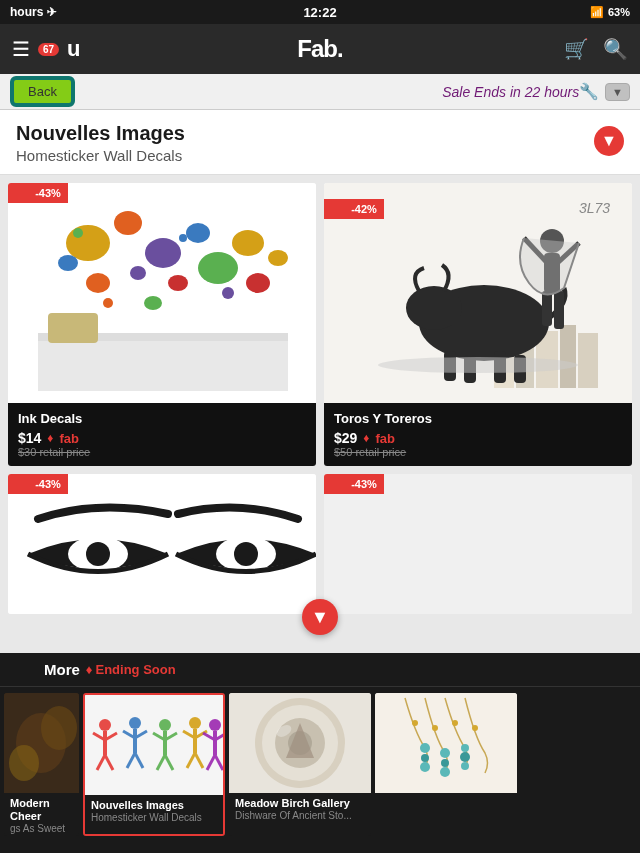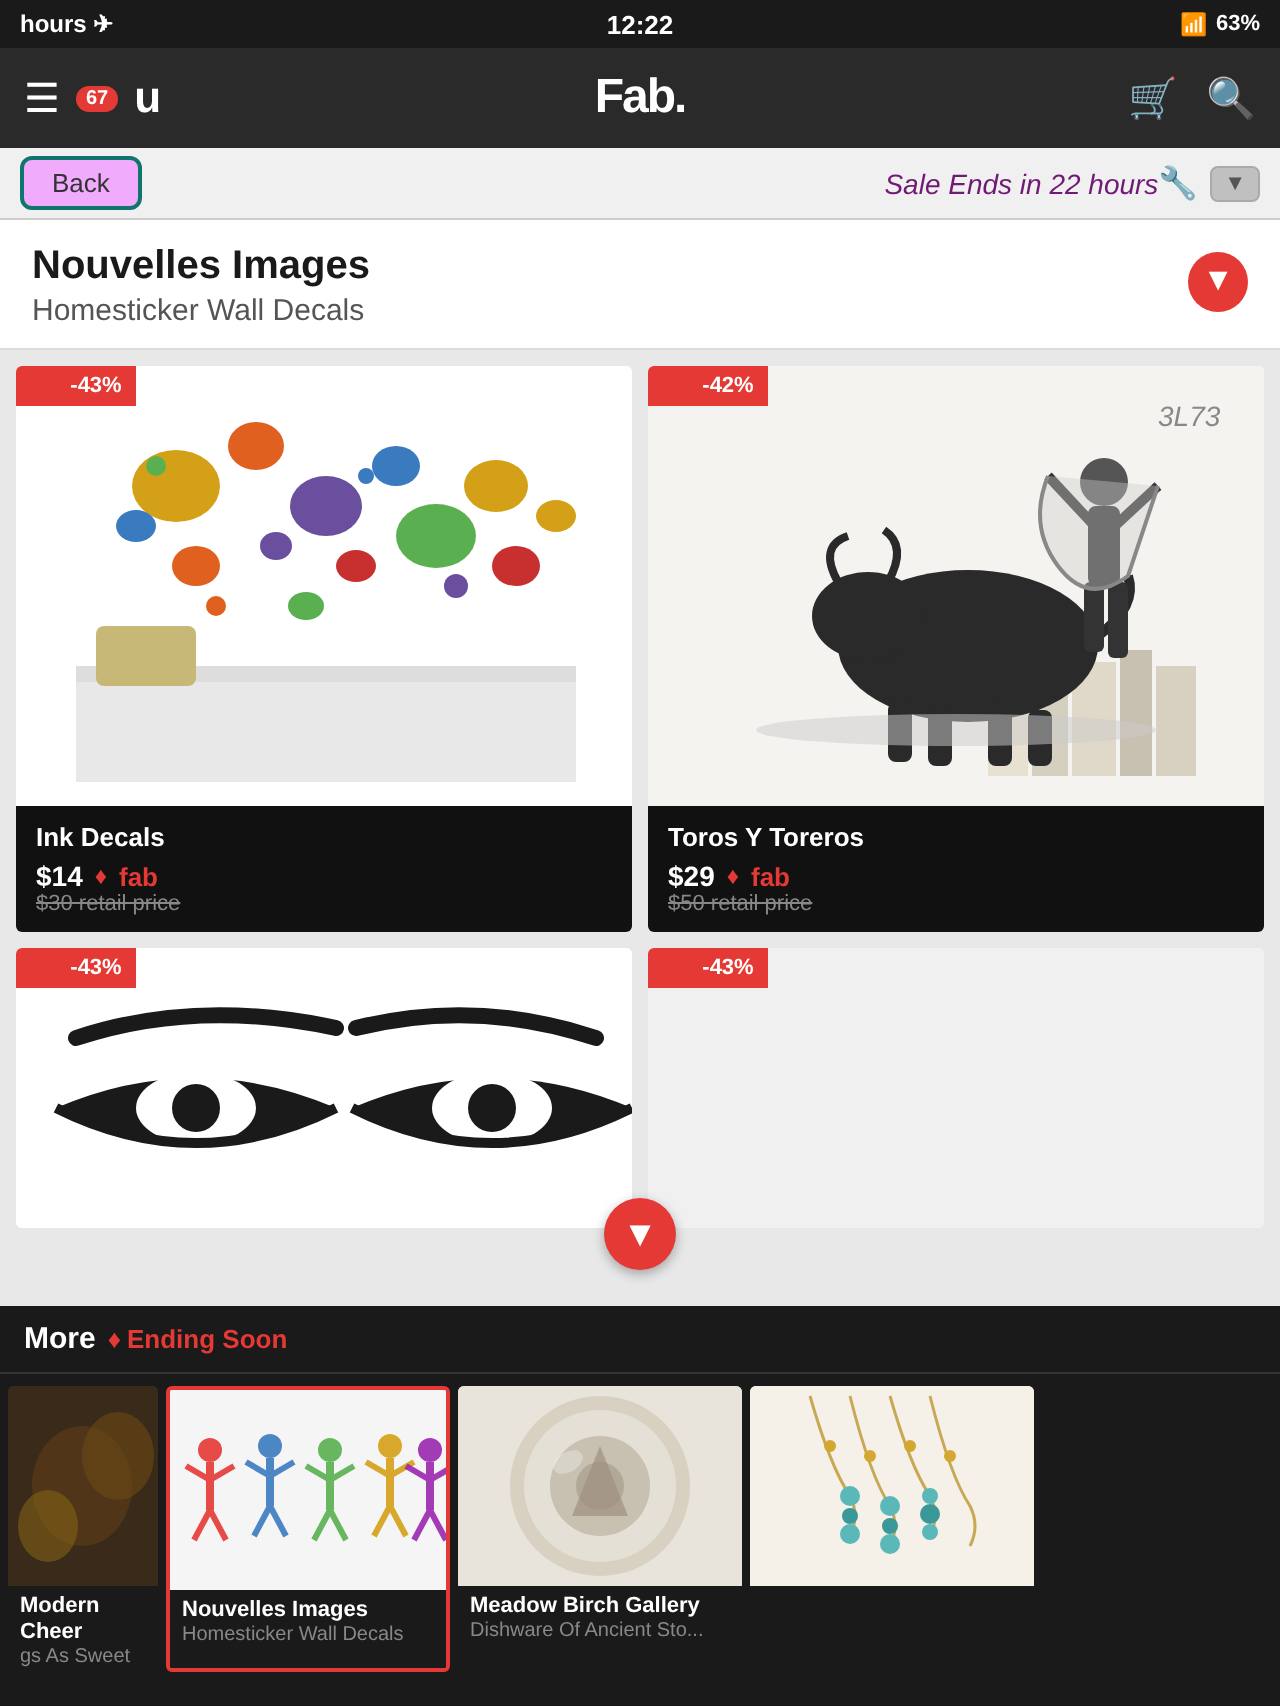--- a/index.html
+++ b/index.html
@@ -80,22 +80,22 @@
     .sale-banner {
       background: #f0f0f0;
       border-bottom: 1px solid #ccc;
       height: 36px;
       display: flex;
       align-items: center;
       justify-content: space-between;
       padding: 0 10px;
     }
     .back-btn {
-      background: #f0abfc;
-      border: 2px solid #0f766e;
+      background: #84cc16;
+      border: 4px solid #0f766e;
       border-radius: 6px;
       padding: 4px 14px;
       font-size: 13px;
       color: #333;
       cursor: pointer;
     }
     .sale-text {
       flex: 1;
       text-align: right;
       font-size: 14px;
@@ -262,20 +262,21 @@
       padding: 8px 12px;
       display: flex;
       align-items: center;
       gap: 6px;
       border-bottom: 1px solid #333;
     }
     .more-label {
       color: white;
       font-size: 15px;
       font-weight: 700;
+      margin-left: 32px;
     }
     .ending-soon {
       color: #e53935;
       font-size: 13px;
       font-weight: 600;
       display: flex;
       align-items: center;
       gap: 3px;
     }
     .bottom-thumbnails {
@@ -415,21 +416,21 @@
         <span class="fab-price">$14</span>
         <span class="fab-diamond">♦</span>
         <span class="fab-label">fab</span>
       </div>
       <div class="retail-price">$30 retail price</div>
     </div>
   </div>
 
   <div class="product-card">
     <div class="product-image">
-      <div style="position:absolute;top:0;left:0;z-index:3;overflow:hidden;width:60px;height:60px;">
+      <div style="position:absolute;top:16px;left:0;z-index:3;overflow:hidden;width:60px;height:60px;">
         <div style="position:absolute;top:0;left:0;background:#e53935;color:white;font-size:11px;font-weight:700;padding:4px 0;width:80px;text-align:center;">-42%</div>
       </div>
       <svg width="100%" height="220" viewBox="0 0 308 220" xmlns="http://www.w3.org/2000/svg">
 
         <rect width="308" height="220" fill="#f5f3ef"></rect>
 
         <rect x="170" y="150" width="20" height="55" fill="#e8e0d0"></rect>
         <rect x="192" y="145" width="18" height="60" fill="#d5cfc0"></rect>
         <rect x="212" y="148" width="22" height="57" fill="#e0d8c8"></rect>
         <rect x="236" y="142" width="16" height="63" fill="#c8c0b0"></rect>

